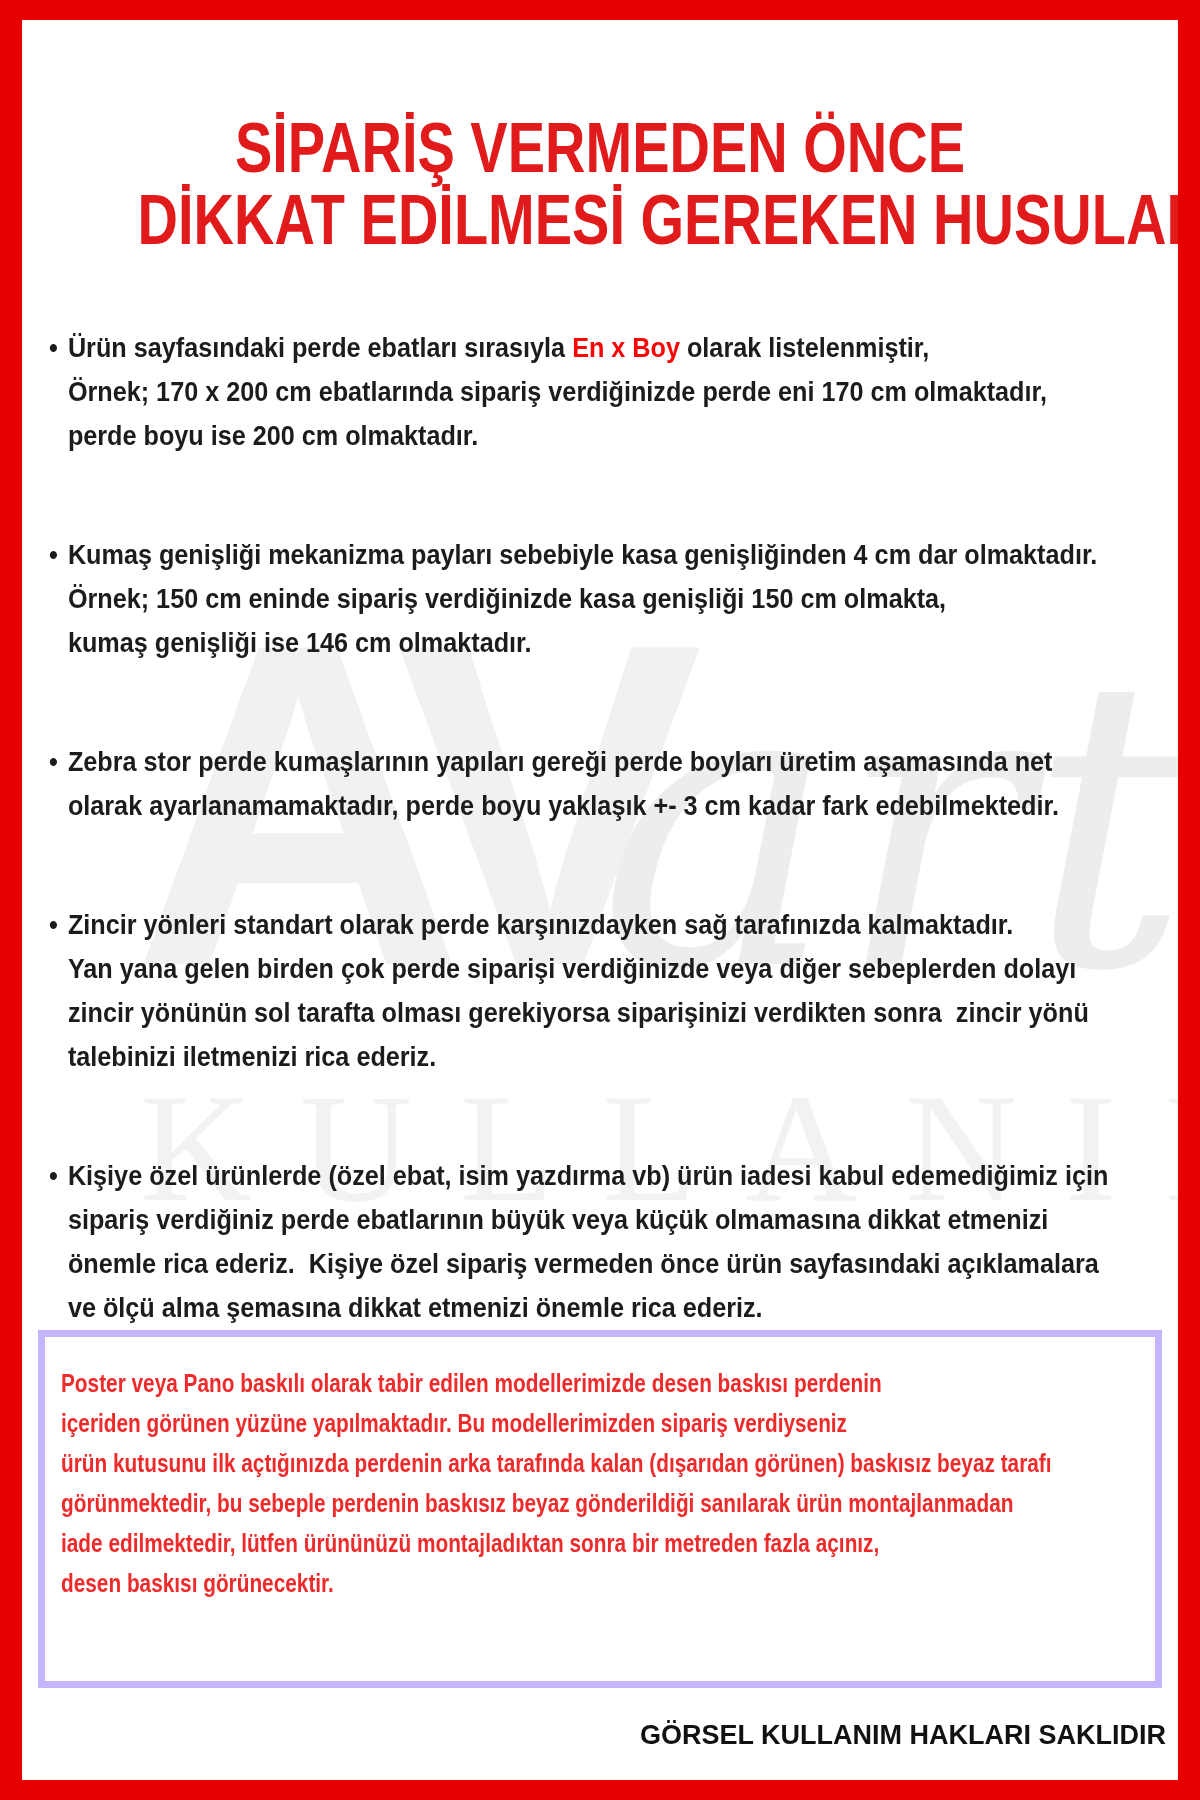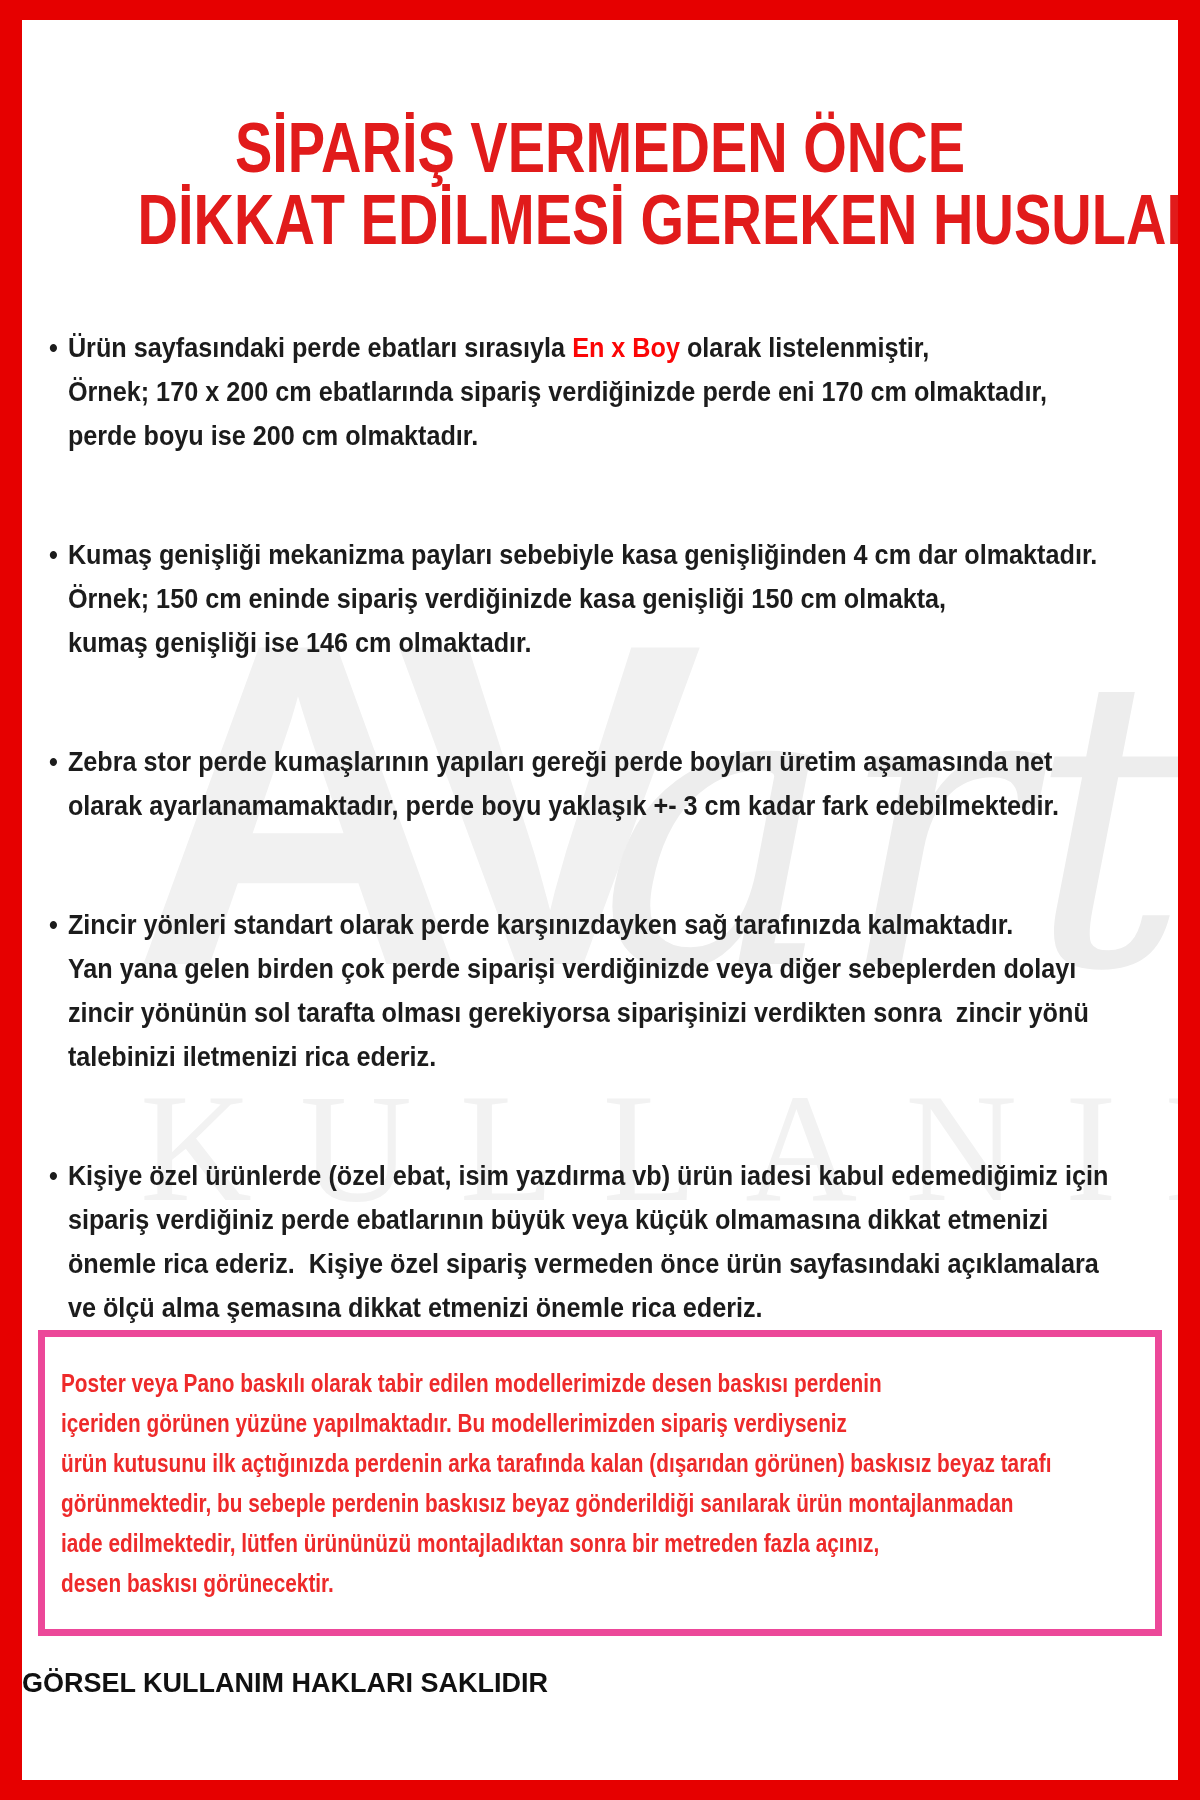--- a/index.html
+++ b/index.html
@@ -88,39 +88,39 @@
   .dot {
     position: absolute;
     left: -4px;
     top: 0;
   }
   .lines { white-space: pre; }
   .first-line { white-space: nowrap; }
   .hl { color: #fb0606; }
   .notice-box {
     margin: 0 16px;
-    border: 7px solid #ec4899;
+    border: 7px solid #c4b5fd;
     padding: 26px 16px;
-    height: 306px;
+    height: 358px;
     overflow: hidden;
   }
   .notice-text {
     color: #ee2a2a;
     font-size: 26px;
     line-height: 40px;
     font-weight: bold;
     white-space: pre;
     width: 1360px;
     transform: scaleX(0.80);
     transform-origin: 0 0;
   }
   .footer {
     margin-top: 32px;
-    padding-right: 0;
-    text-align: left;
+    padding-right: 12px;
+    text-align: right;
     font-size: 27px;
     line-height: 30px;
     font-weight: bold;
     color: #111111;
   }
 </style>
 </head>
 <body>
 
 <div class="page">

